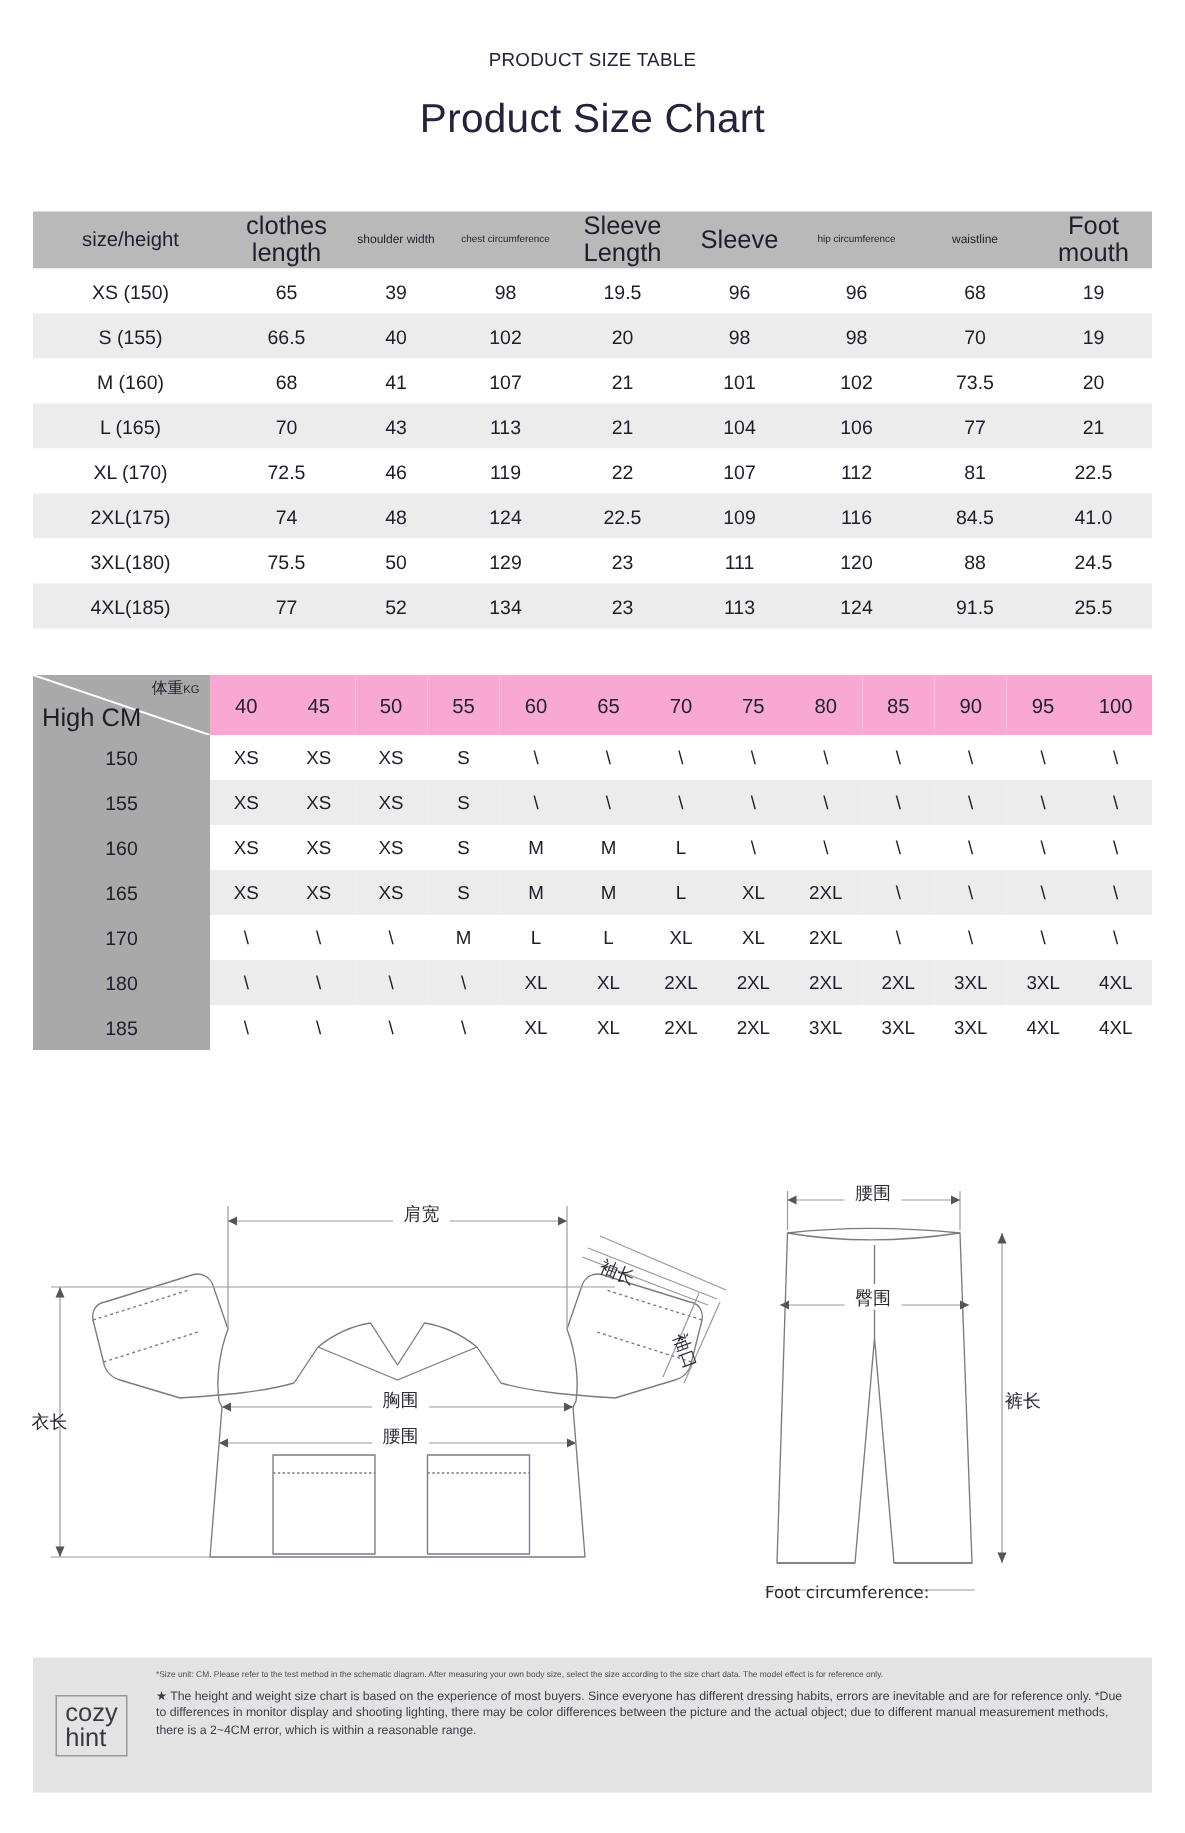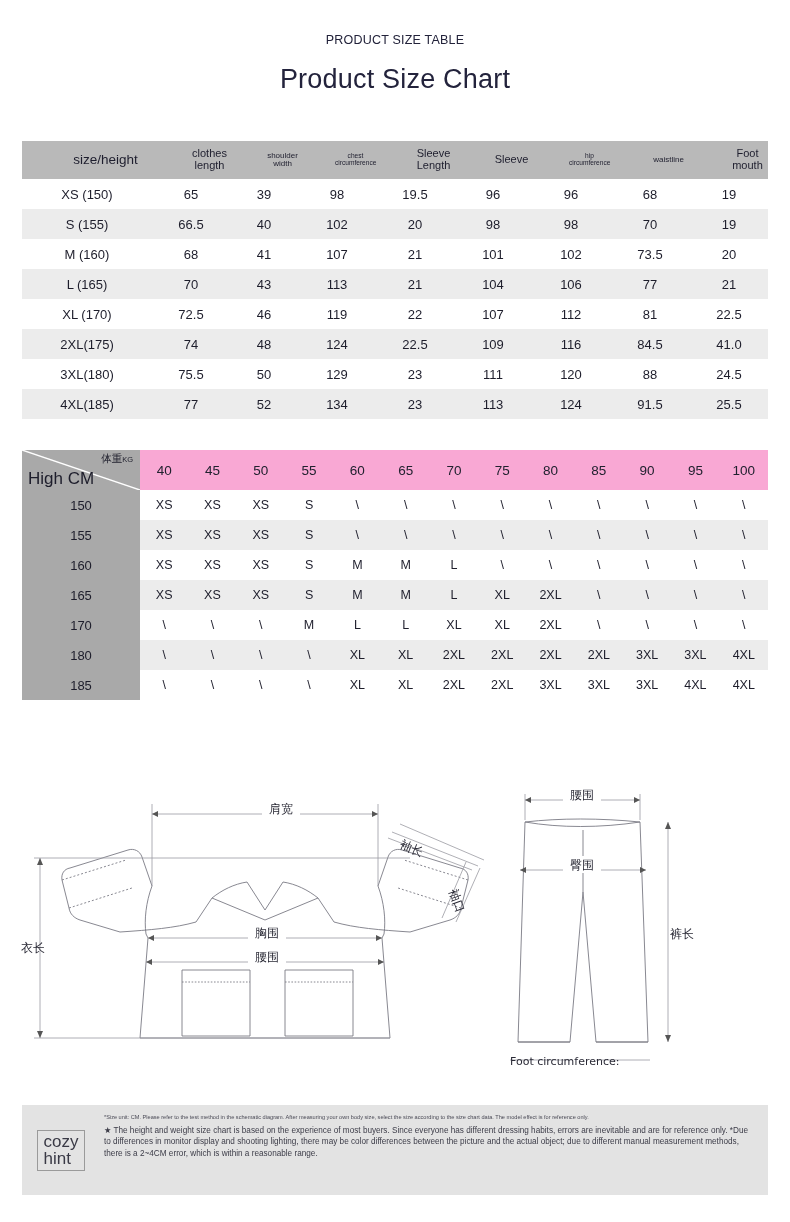--- a/index.html
+++ b/index.html
@@ -59,24 +59,23 @@
     vertical-align: middle;
     font-weight: 400;
     padding: 0;
   }
 
   
   .t1 thead tr { background: #b9b9b9; height: 38px; }
   .t1 thead th {
     color: #1e1e2e;
     line-height: 1.05;
-    padding-left: 37px;
   }
   .th-big { font-size: 13.5px; }
-  .th-mid { font-size: 11px; }
+  .th-mid { font-size: 17px; }
   .th-sm  { font-size: 8px; color: #2a2a38; }
   .th-xs  { font-size: 6.6px; color: #2a2a38; }
 
   .t1 tbody tr { height: 30px; }
   .t1 tbody td { font-size: 13px; color: #1d1d2b; }
   .t1 tbody tr:nth-child(odd)  { background: #ffffff; }
   .t1 tbody tr:nth-child(even) { background: #ececec; }
 
   
   #table2-wrap { top: 450px; }

